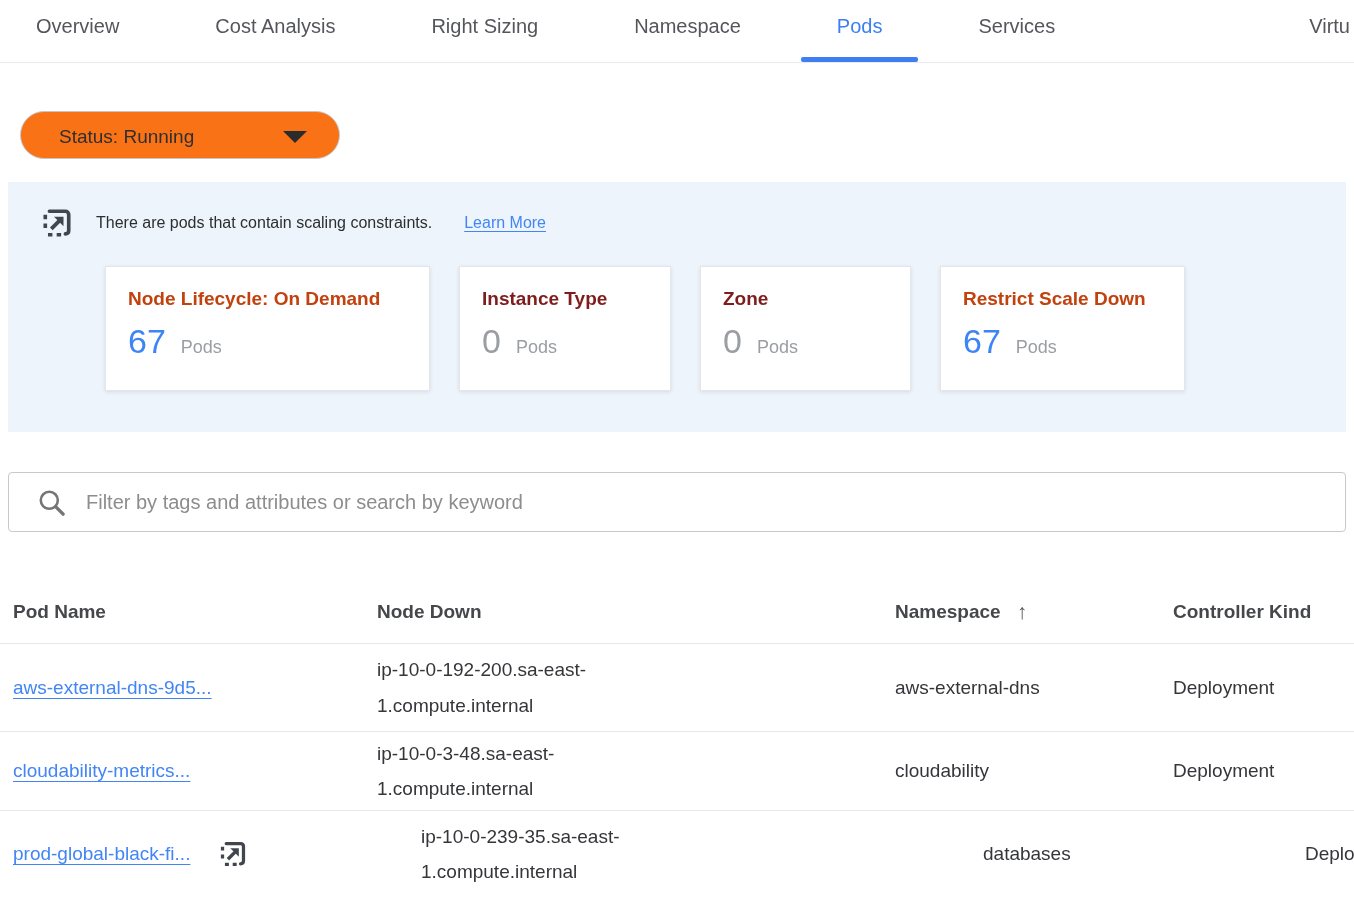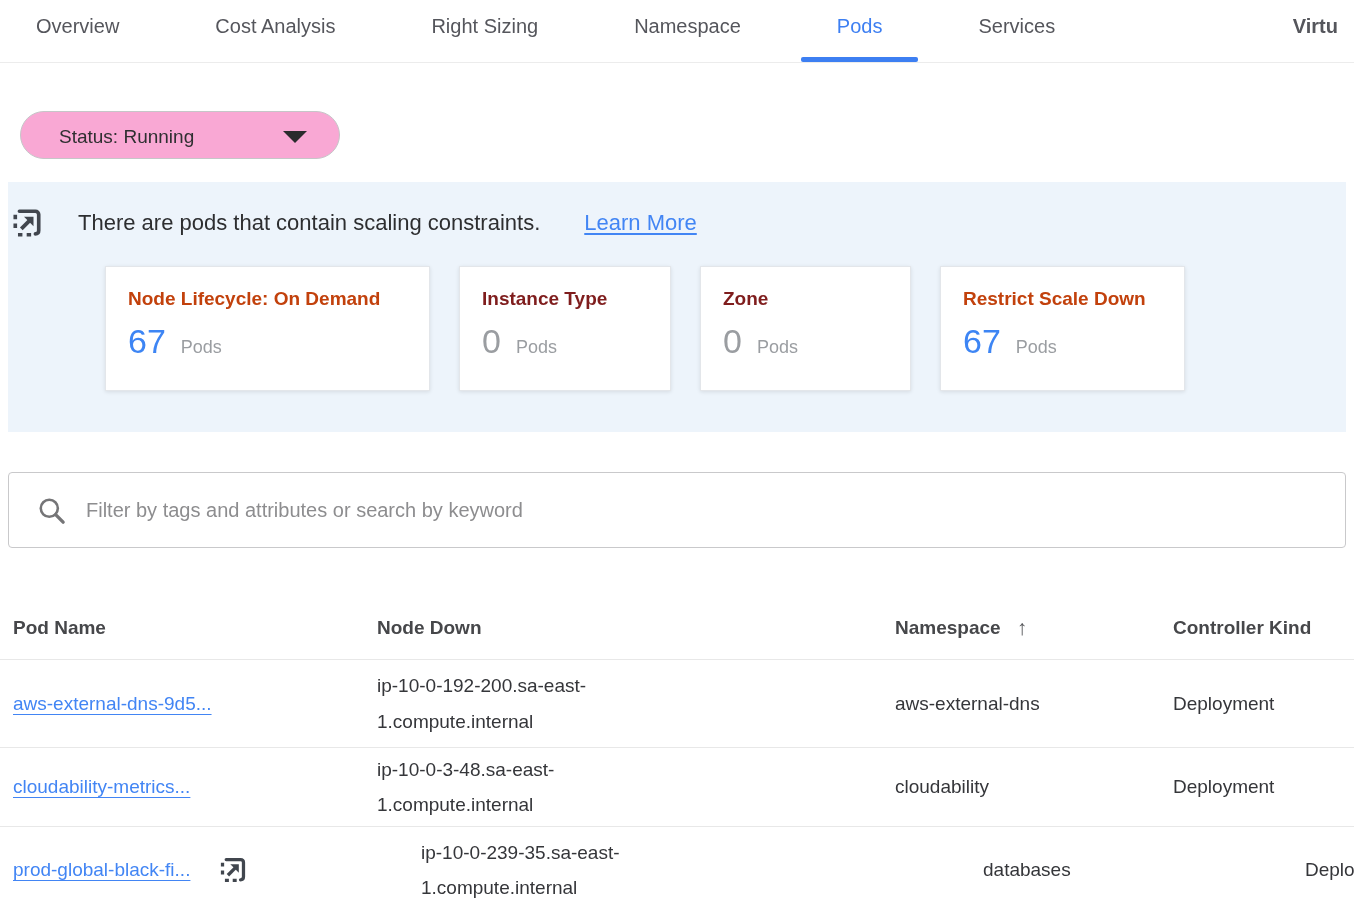--- a/index.html
+++ b/index.html
@@ -20,44 +20,44 @@
 
   
   .tabbar{
     display:flex;height:63px;border-bottom:1px solid #ececec;
     align-items:stretch;white-space:nowrap;overflow:hidden;
   }
   .tab{
     position:relative;display:flex;align-items:center;flex:0 0 auto;
     padding:0 36px 10px;margin-right:24px;font-size:20px;color:#55565c;cursor:pointer;
   }
-  .tab:last-child{margin-left:auto;margin-right:0;padding-right:16px;font-weight:bold;}
+  .tab:last-child{margin-left:auto;margin-right:0;padding-right:4px;}
   .tab.active{color:var(--accent);}
   .tab .underline{
     position:absolute;left:0;right:0;bottom:0;height:5px;background:var(--accent);
     border-radius:2px;
   }
 
   
   .status-filter{
     margin:48px 0 0 20px;width:320px;height:48px;
     border:1.5px solid #c6c6c8;border-radius:24px;
     display:flex;align-items:center;justify-content:space-between;
-    padding:4px 32px 0 38px;font-size:19px;color:#2f2f31;cursor:pointer;background:#f9a8d4;
+    padding:4px 32px 0 38px;font-size:19px;color:#2f2f31;cursor:pointer;background:#f97316;
   }
   .caret{
     width:0;height:0;border-left:12px solid transparent;
     border-right:12px solid transparent;border-top:12px solid #2b2b2d;
   }
 
   
   .banner{margin:23px 8px 0;height:250px;background:var(--banner-bg);padding-top:22px;}
   .banner-msg{
-    display:flex;align-items:center;gap:32px;
-    font-size:22px;color:#2d2e30;
+    display:flex;align-items:center;gap:20px;padding-left:30px;
+    font-size:16px;color:#2d2e30;
   }
   .banner-msg a{color:var(--link);text-decoration:underline;text-underline-offset:3px;margin-left:12px;cursor:pointer;}
   .scale-icon{display:inline-flex;flex:0 0 auto;}
 
   .cards{display:flex;gap:29px;margin:24px 0 0 97px;}
   .card{
     background:#fff;border:1px solid #e3e6ea;height:125px;
     padding:21px 10px 0 22px;cursor:pointer;
     box-shadow:0 1px 4px rgba(0,0,0,.10);
   }
@@ -67,21 +67,21 @@
   .card:nth-child(4){width:245px;}
   .card-title{font-size:19px;font-weight:700;color:#c2410c;white-space:nowrap;}
   .card.inactive .card-title{color:#7f1d1d;font-weight:700;}
   .card-value-row{margin-top:12px;display:flex;align-items:baseline;gap:15px;}
   .card-value{font-size:34px;color:var(--value-blue);}
   .card.inactive .card-value{color:#9a9da1;}
   .card-unit{font-size:18px;color:#9a9da1;}
 
   
   .searchbar{
-    margin:40px 8px 0;height:76px;border:1px solid #c9c9cb;border-radius:4px;
+    margin:40px 8px 0;height:60px;border:1px solid #c9c9cb;border-radius:4px;
     display:flex;align-items:center;gap:17px;padding:0 24px 0 27px;background:#fff;
   }
   .searchbar input{
     flex:1;border:none;outline:none;background:transparent;
     font-size:20px;color:#3c3c3e;font-family:inherit;
   }
   .searchbar input::placeholder{color:#8d8d8f;}
   .search-icon{display:inline-flex;flex:0 0 auto;}
 
   

